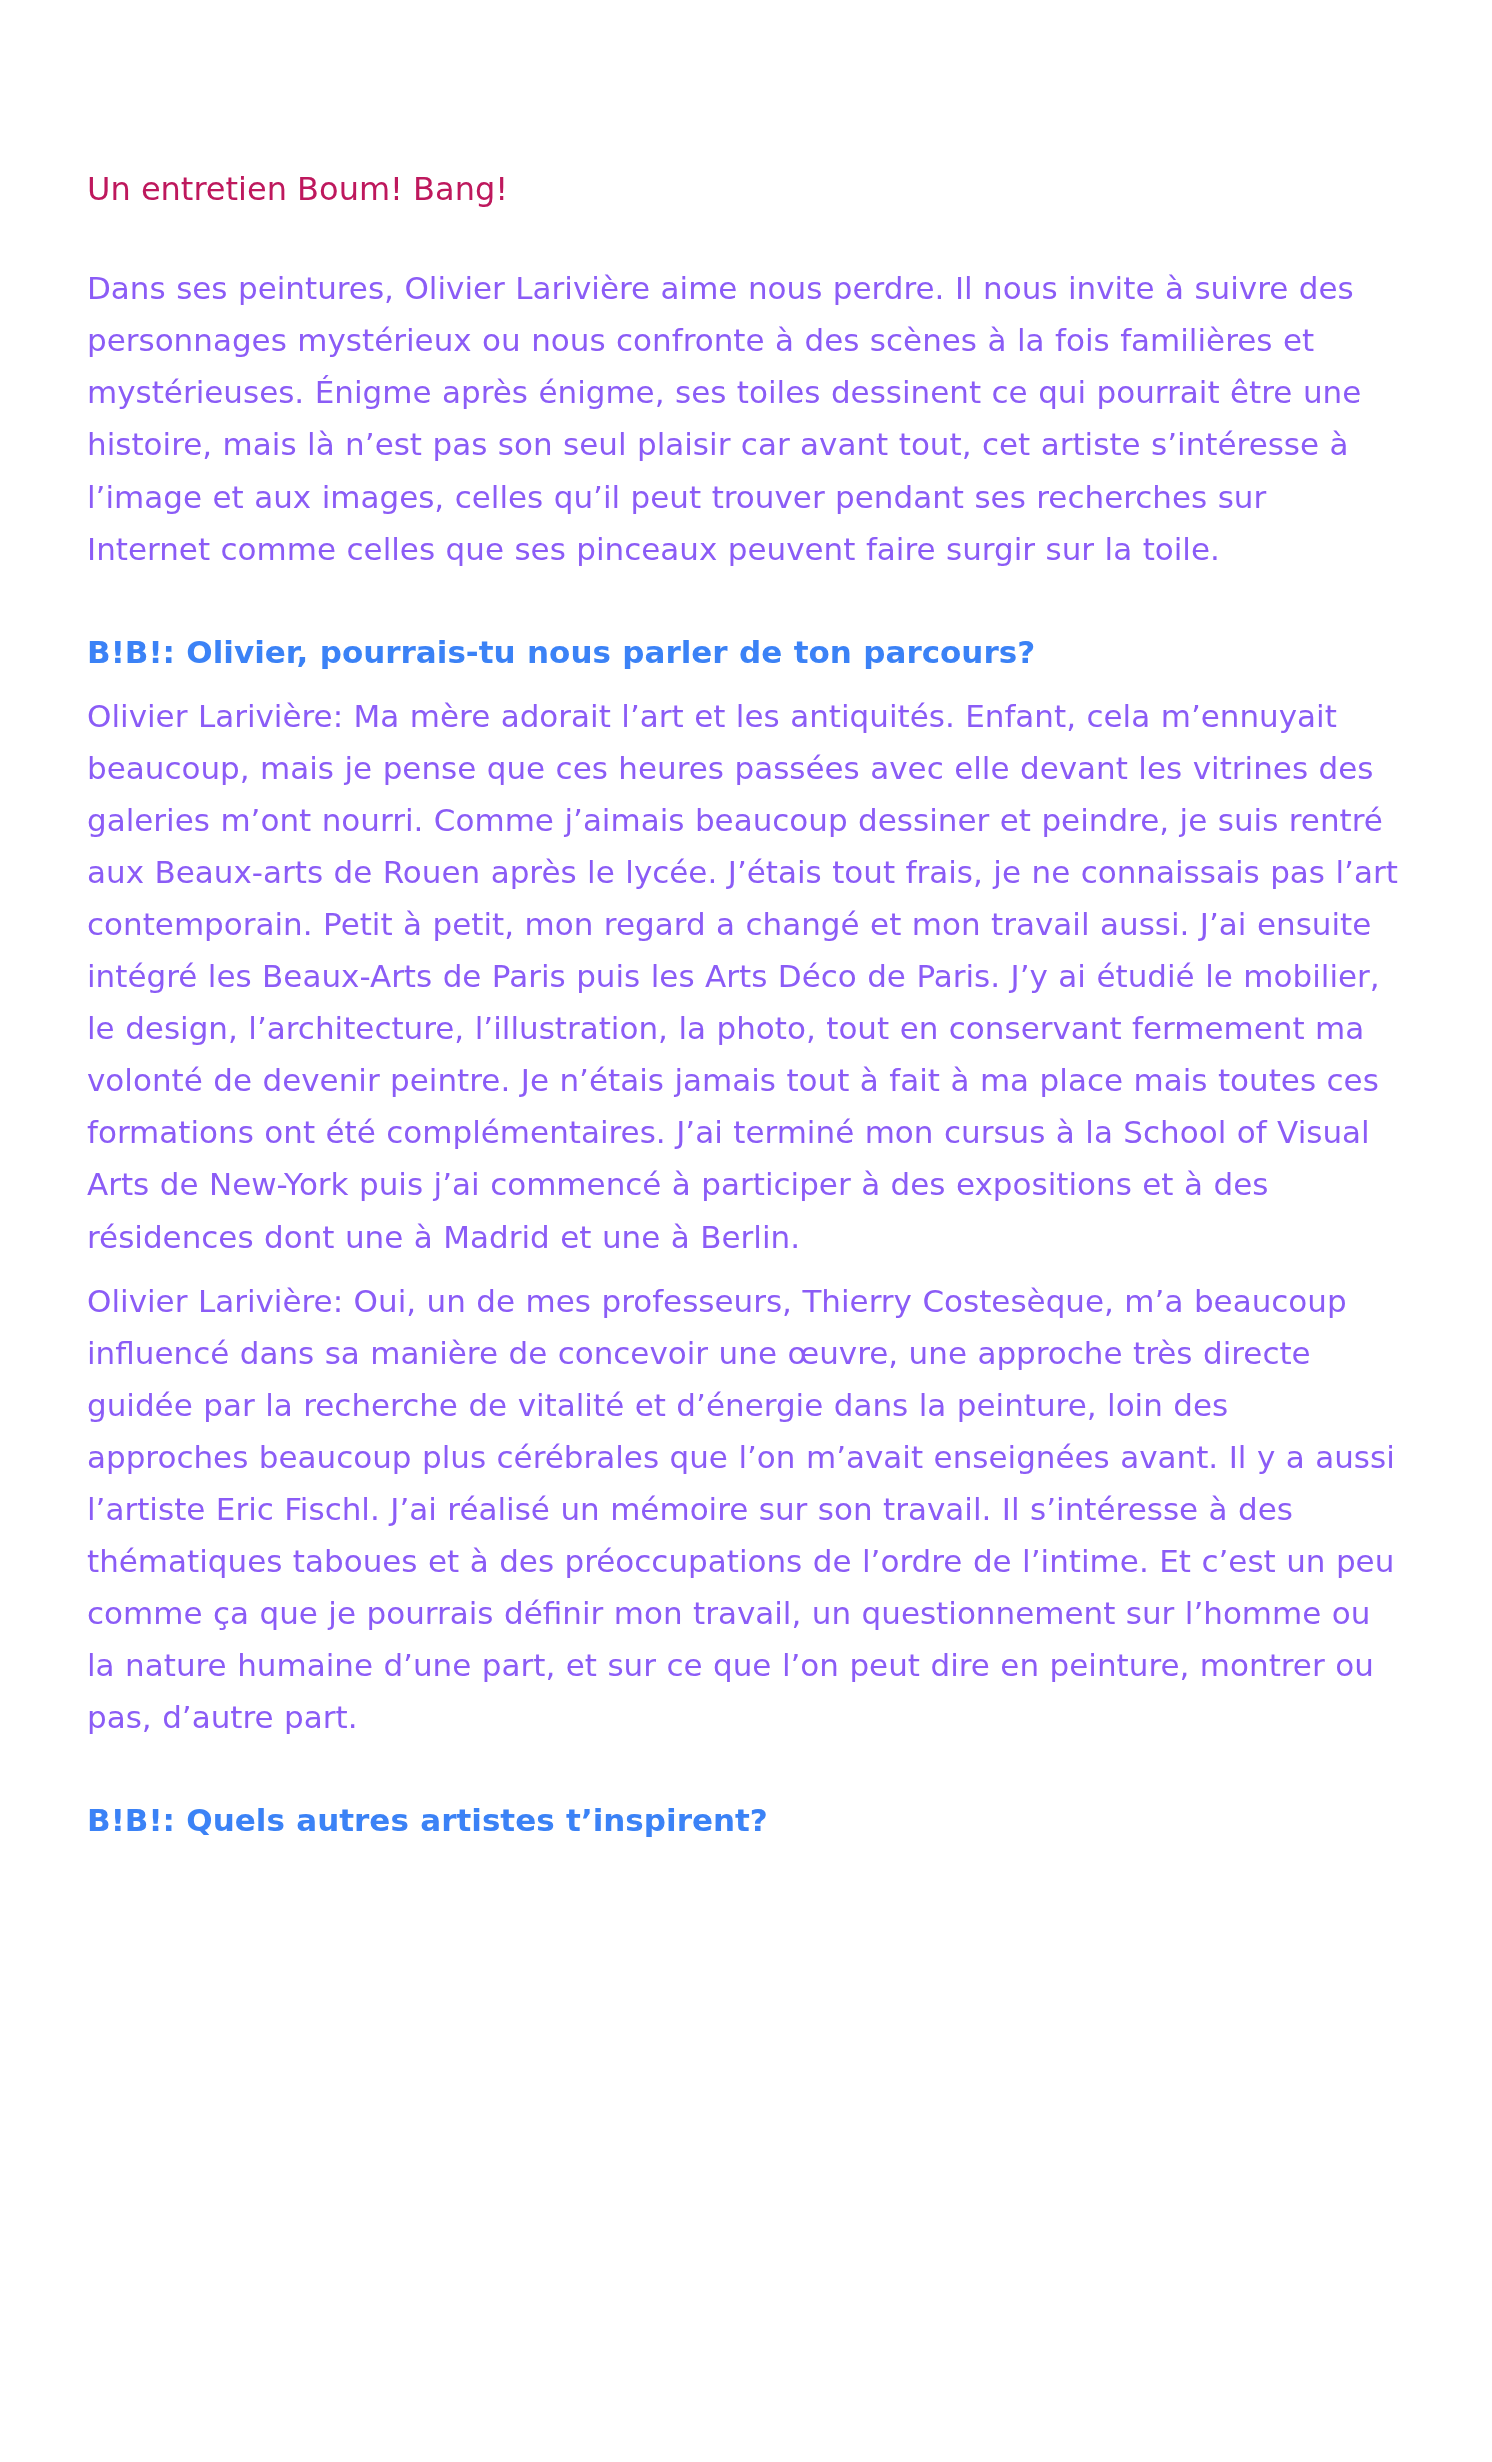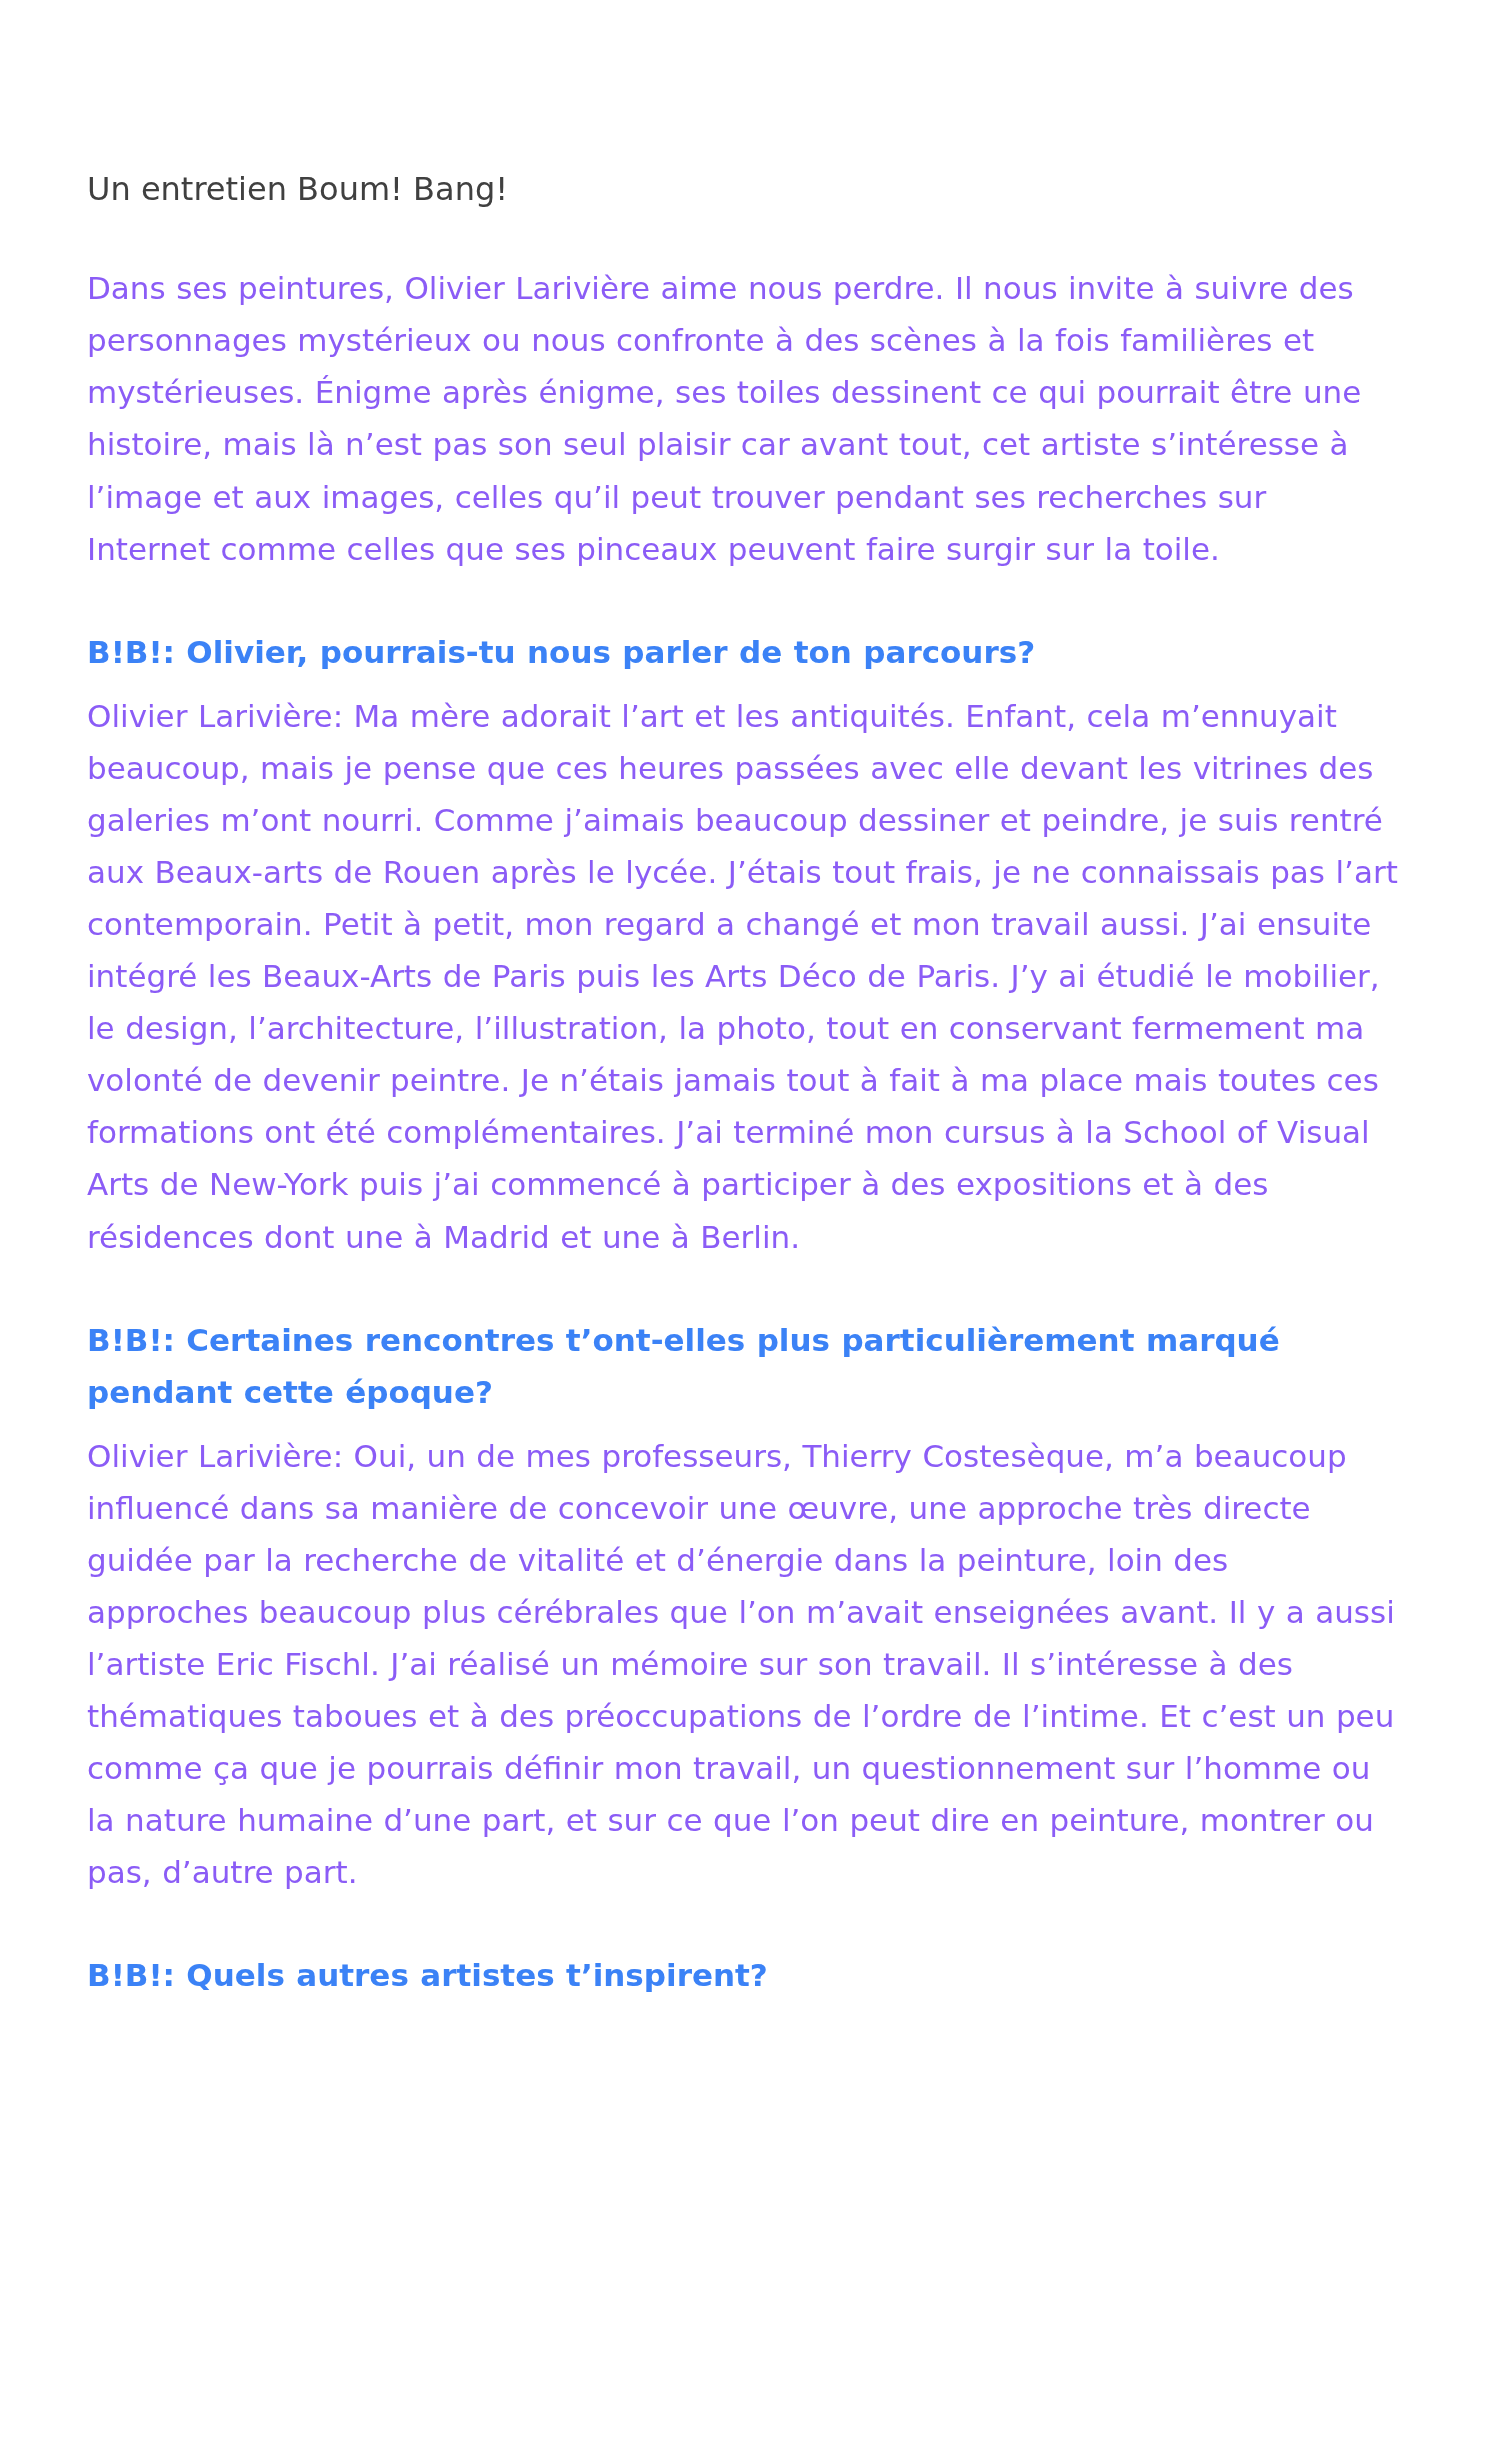--- a/index.html
+++ b/index.html
@@ -20,21 +20,21 @@
     width: 1492px;
     min-height: 2462px;
     padding: 168px 94px 183px 87px;
     background: #ffffff;
   }
   .title {
     font-size: 32px;
     font-weight: 500;
     line-height: 1.35;
     margin: 0;
-    color: #404040;
+    color: #be185d;
   }
   .block {
     font-size: 31px;
     line-height: 1.68;
     margin: 0;
     color: #8b5cf6;
     word-spacing: 0.02em;
   }
   .paragraph {
     margin-top: 51px;
@@ -50,18 +50,17 @@
 </style>
 </head>
 <body>
 
 <div class="page">
   <h1 class="title">Un entretien Boum! Bang!</h1>
   <div id="article-body">
       <p class="block paragraph">Dans ses peintures, Olivier Larivière aime nous perdre. Il nous invite à suivre des personnages mystérieux ou nous confronte à des scènes à la fois familières et mystérieuses. Énigme après énigme, ses toiles dessinent ce qui pourrait être une histoire, mais là n’est pas son seul plaisir car avant tout, cet artiste s’intéresse à l’image et aux images, celles qu’il peut trouver pendant ses recherches sur Internet comme celles que ses pinceaux peuvent faire surgir sur la toile.</p>
       <p class="block question">B!B!: Olivier, pourrais-tu nous parler de ton parcours?</p>
       <p class="block answer">Olivier Larivière: Ma mère adorait l’art et les antiquités. Enfant, cela m’ennuyait beaucoup, mais je pense que ces heures passées avec elle devant les vitrines des galeries m’ont nourri. Comme j’aimais beaucoup dessiner et peindre, je suis rentré aux Beaux-arts de Rouen après le lycée. J’étais tout frais, je ne connaissais pas l’art contemporain. Petit à petit, mon regard a changé et mon travail aussi. J’ai ensuite intégré les Beaux-Arts de Paris puis les Arts Déco de Paris. J’y ai étudié le mobilier, le design, l’architecture, l’illustration, la photo, tout en conservant fermement ma volonté de devenir peintre. Je n’étais jamais tout à fait à ma place mais toutes ces formations ont été complémentaires. J’ai terminé mon cursus à la School of Visual Arts de New-York puis j’ai commencé à participer à des expositions et à des résidences dont une à Madrid et une à Berlin.</p>
-      <p class="block question">B!B!: Certaines rencontres t’ont-elles plus particulièrement marqué pendant cette époque?</p>
       <p class="block answer">Olivier Larivière: Oui, un de mes professeurs, Thierry Costesèque, m’a beaucoup influencé dans sa manière de concevoir une œuvre, une approche très directe guidée par la recherche de vitalité et d’énergie dans la peinture, loin des approches beaucoup plus cérébrales que l’on m’avait enseignées avant. Il y a aussi l’artiste Eric Fischl. J’ai réalisé un mémoire sur son travail. Il s’intéresse à des thématiques taboues et à des préoccupations de l’ordre de l’intime. Et c’est un peu comme ça que je pourrais définir mon travail, un questionnement sur l’homme ou la nature humaine d’une part, et sur ce que l’on peut dire en peinture, montrer ou pas, d’autre part.</p>
       <p class="block question">B!B!: Quels autres artistes t’inspirent?</p>
     </div>
 </div>
 
 
 </body></html>

